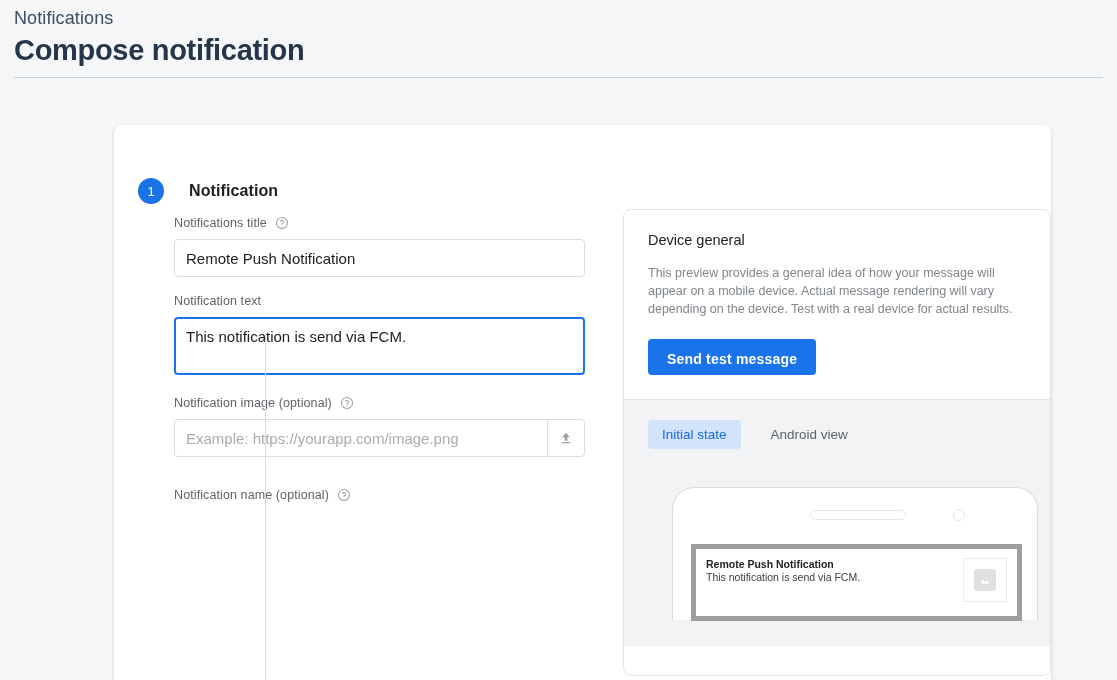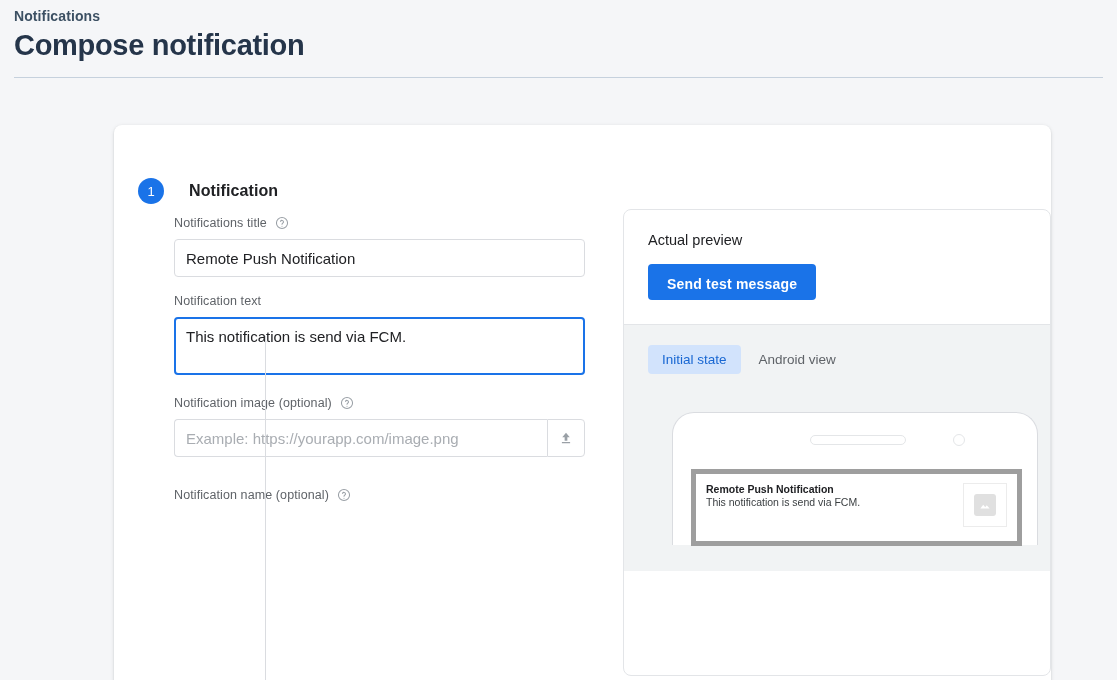--- a/index.html
+++ b/index.html
@@ -12,23 +12,23 @@
   }
 
   
   .page-header {
     padding: 8px 14px 0 14px;
     background: #f5f6f8;
     height: 78px;
     position: relative;
   }
   .breadcrumb {
-    font-size: 14px;
+    font-size: 18px;
     color: #3c5063;
-    font-weight: 700;
+    font-weight: 400;
     letter-spacing: 0.1px;
     margin: 0 0 2px 0;
   }
   .page-title {
     font-size: 29px;
     line-height: 38px;
     color: #25354a;
     font-weight: 700;
     margin: 0;
     letter-spacing: -0.3px;
@@ -216,21 +216,21 @@
   .preview-bottom {
     background: #f1f3f4;
     border-top: 1px solid #e3e5e8;
     padding: 20px 24px 0 24px;
     height: 247px;
     position: relative;
   }
   .seg-tabs {
     display: flex;
     align-items: flex-start;
-    gap: 4px;
+    gap: 16px;
     margin-bottom: 22px;
   }
   .seg-tab {
     font-size: 13.5px;
     padding: 7px 14px;
     border-radius: 4px;
     color: #5f6368;
     cursor: pointer;
     white-space: nowrap;
   }
@@ -405,21 +405,22 @@
           </span>
         </div>
       </div>
 
     </div>
 
     <div class="preview-col">
       <div class="preview-panel">
 
         <div class="preview-top">
-          <h2 class="preview-title">Actual preview</h2>
+          <h2 class="preview-title">Device general</h2>
+          <p class="preview-desc">This preview provides a general idea of how your message will appear on a mobile device. Actual message rendering will vary depending on the device. Test with a real device for actual results.</p>
           <button class="send-btn">Send test message</button>
         </div>
 
         <div class="preview-bottom">
 
           <div class="seg-tabs">
             <div class="seg-tab active">Initial state</div>
             <div class="seg-tab">Android view</div>
           </div>
 

